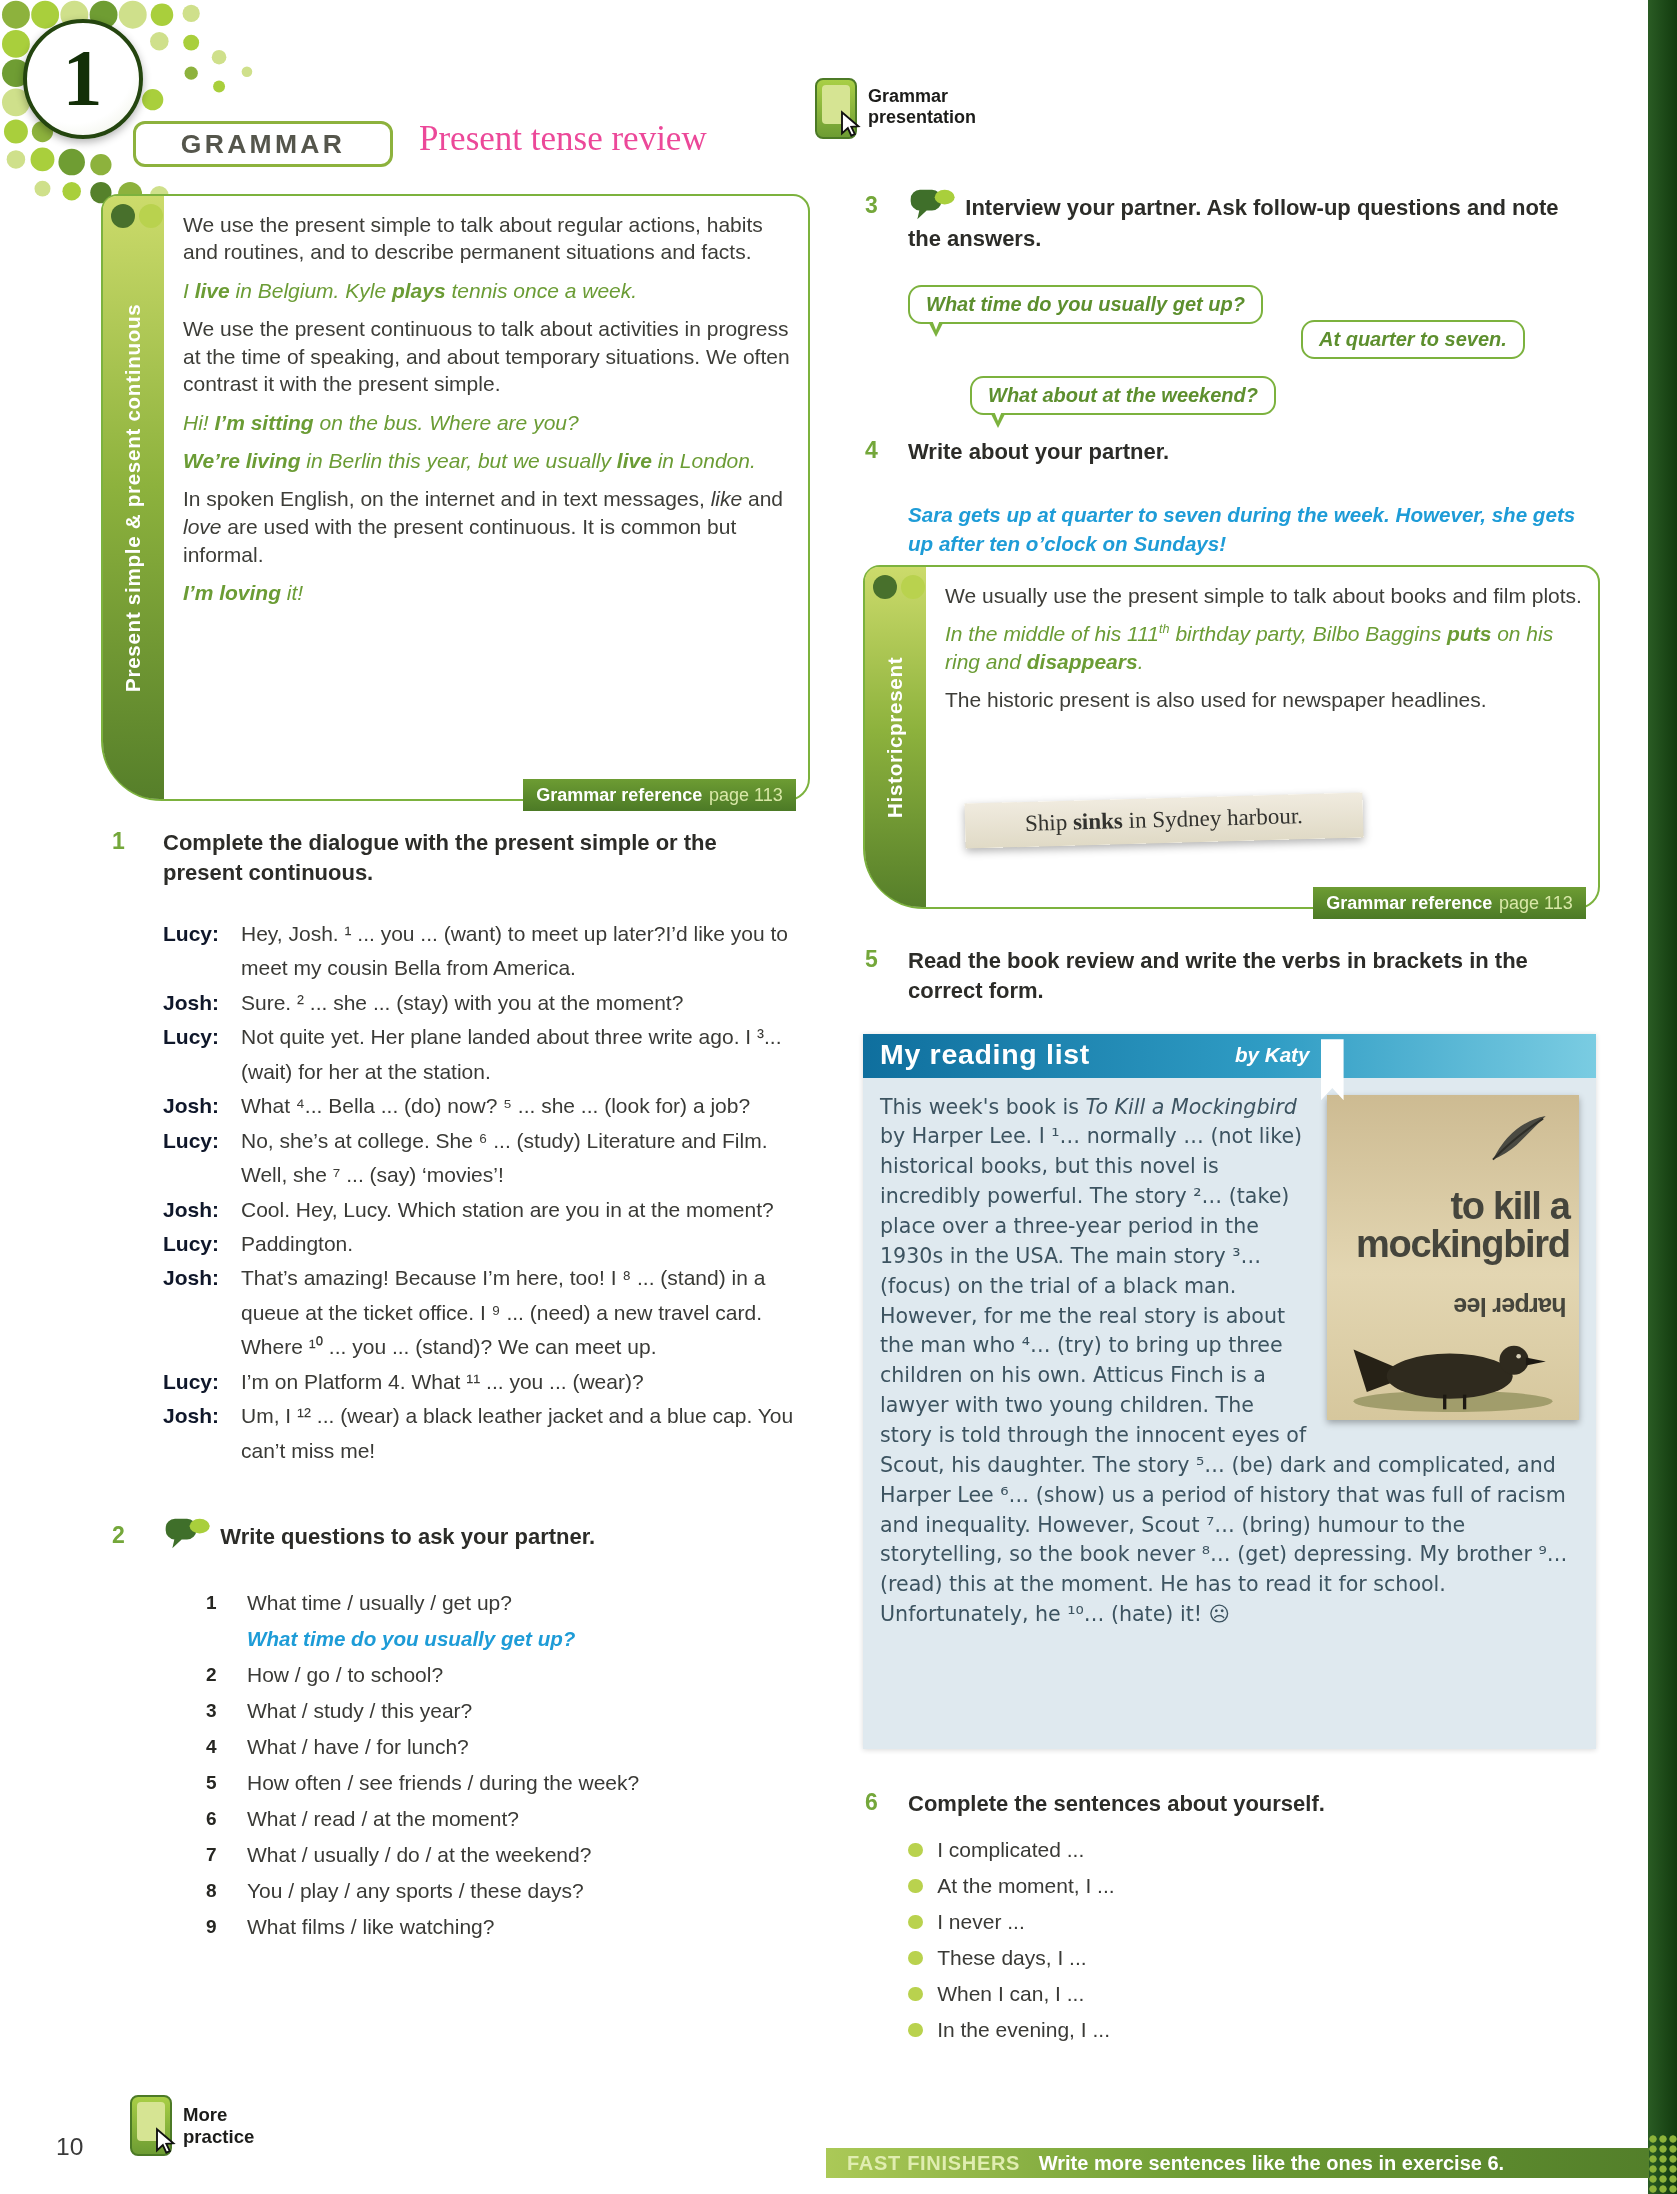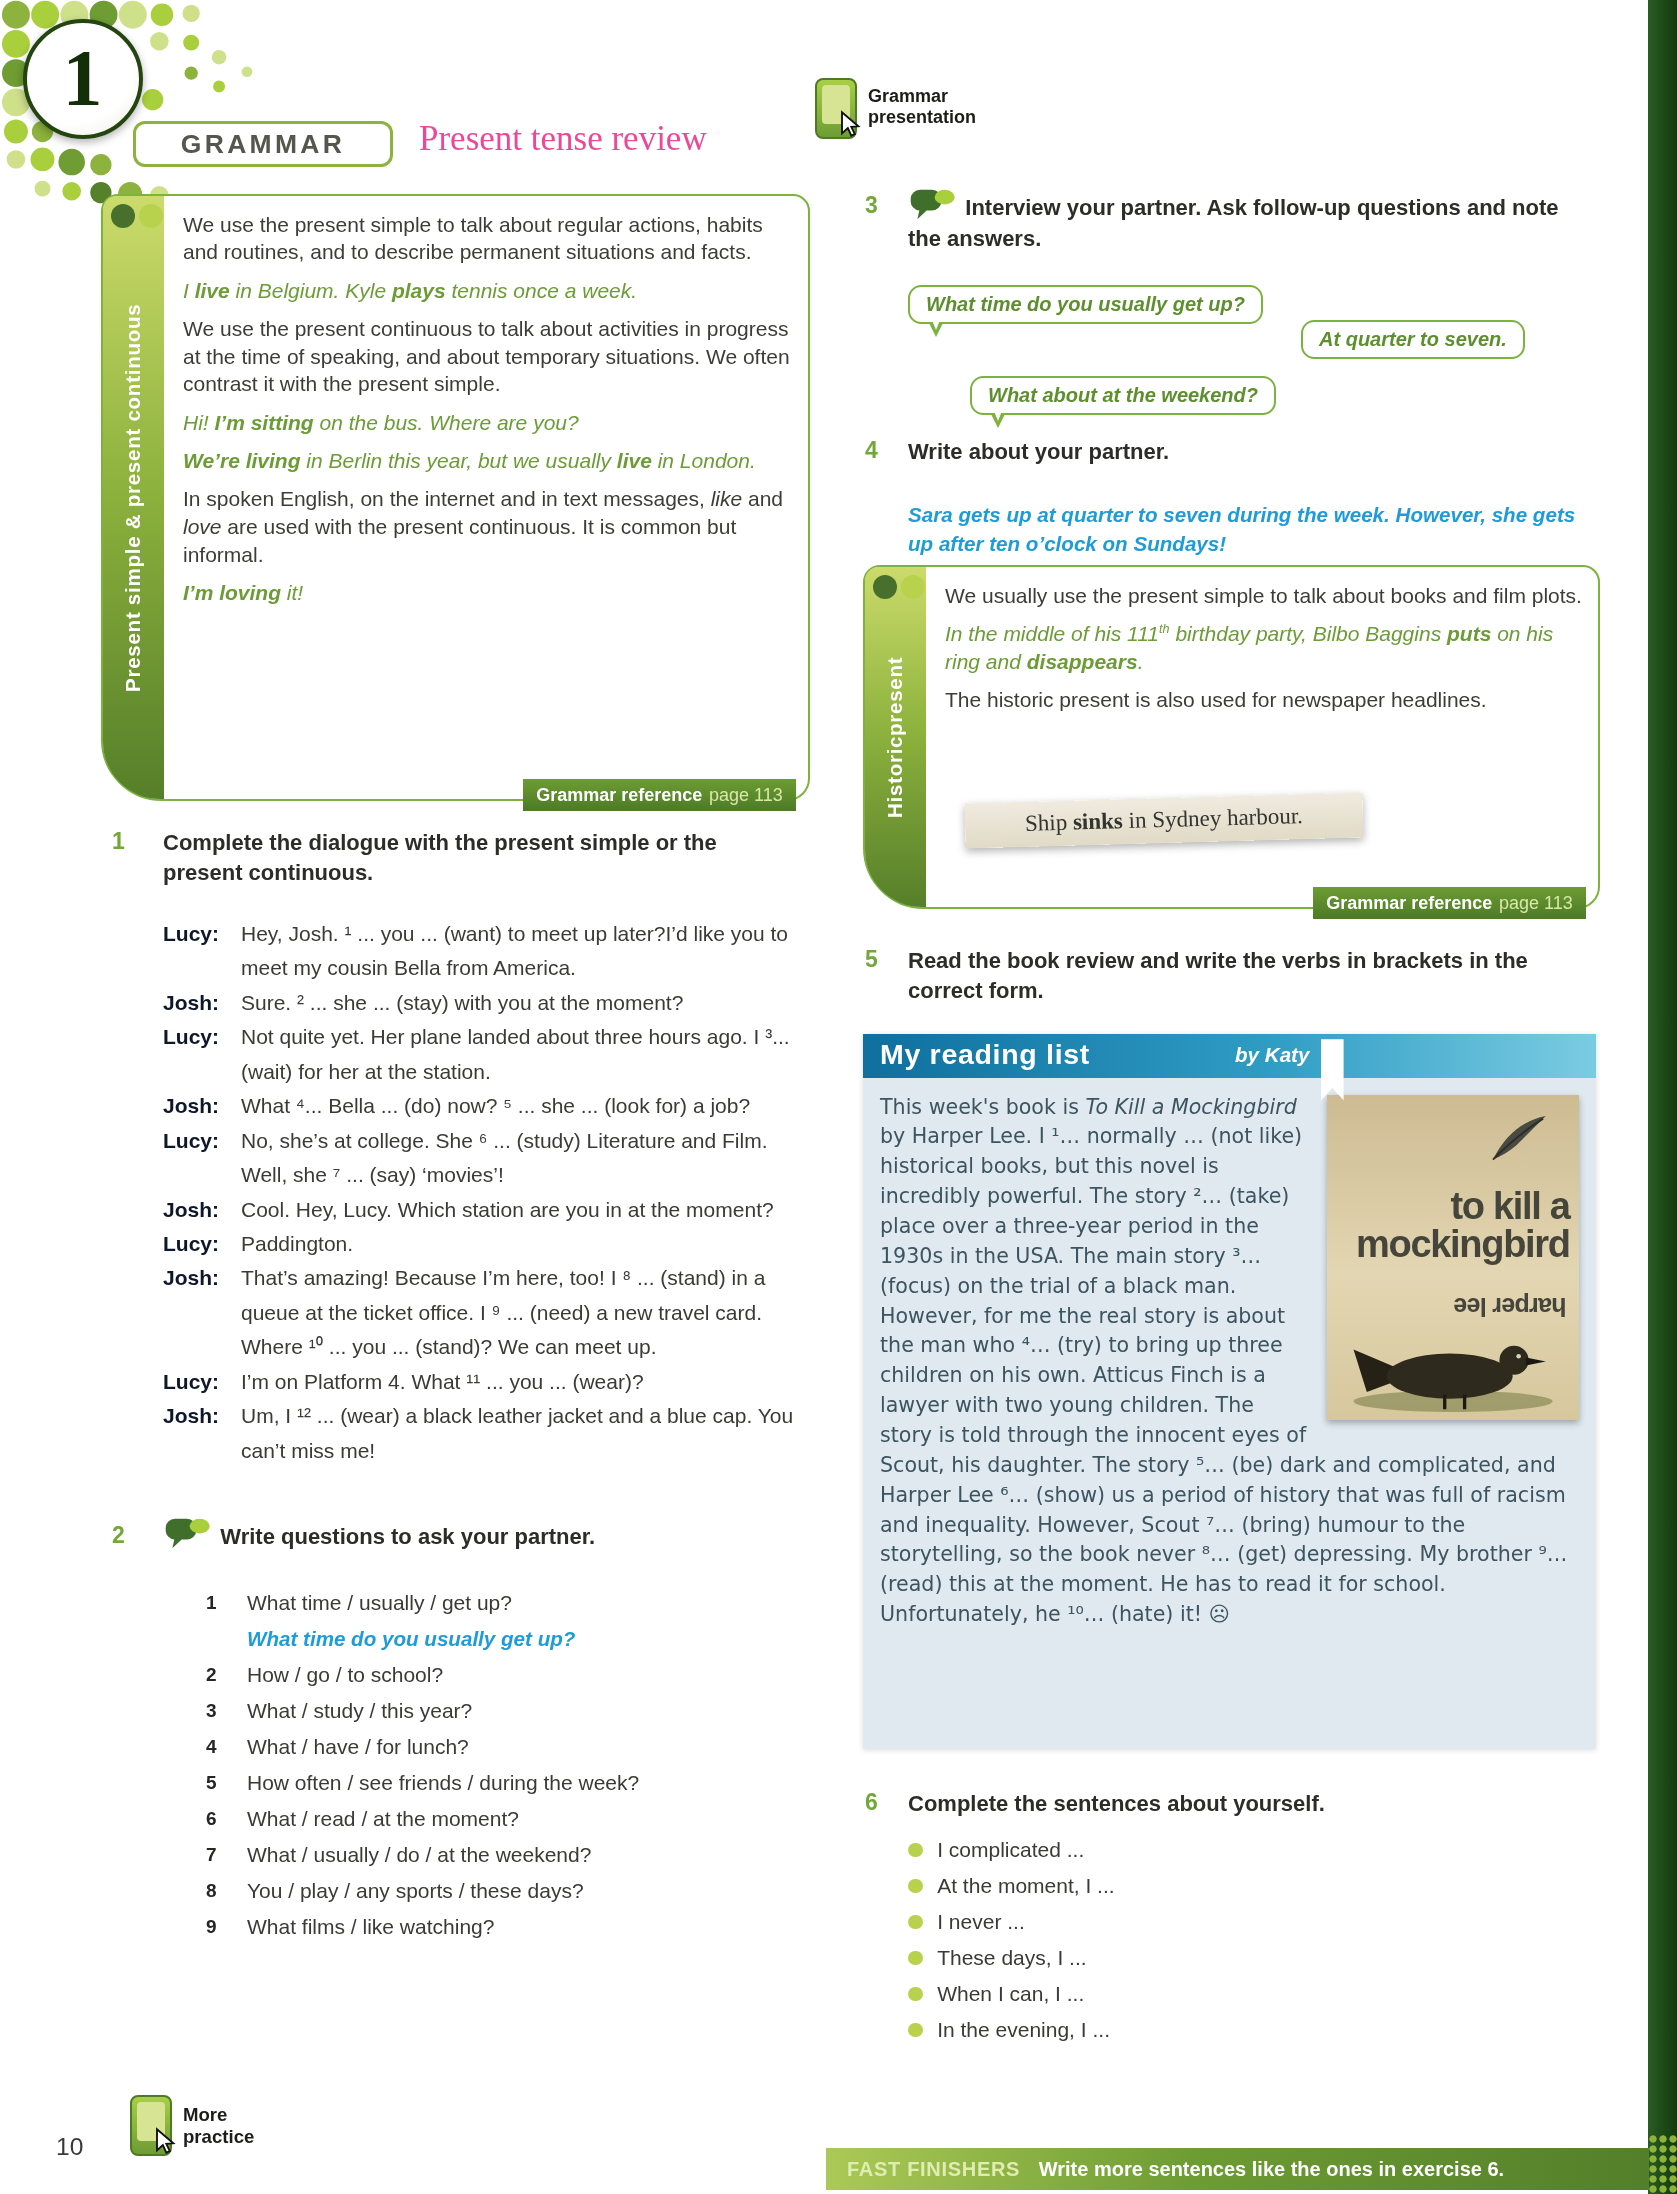--- a/index.html
+++ b/index.html
@@ -107,21 +107,21 @@
     font-weight:bold;font-size:25px;color:#45453c;letter-spacing:-0.7px;}
 
   .slist{position:absolute;left:908px;top:1832px;font-size:21px;color:#3a3a36;}
   .srow{display:flex;align-items:center;height:36px;}
   .bullet{width:14.6px;height:14.6px;border-radius:50%;background:#b9d24e;margin-right:14.6px;flex:none;}
 
   
   .mp{position:absolute;left:130px;top:2095px;width:199px;height:80px;cursor:pointer;}
   .mp-text{position:absolute;left:53px;top:9.3px;font-size:18.6px;font-weight:bold;color:#1c1c1a;line-height:1.15;}
   .pnum{position:absolute;left:56px;top:2133px;font-size:24.6px;color:#3a3a3a;}
-  .ffbar{position:absolute;left:826px;top:2148px;width:823px;height:42px;box-sizing:border-box;
+  .ffbar{position:absolute;left:826px;top:2148px;width:823px;height:30px;box-sizing:border-box;
     background:linear-gradient(90deg,#abc957,#6d9c33 45%,#537f2a);
     display:flex;align-items:center;gap:18.6px;padding-left:21px;}
   .ff-label{color:#e0edb0;font-weight:bold;font-size:20px;letter-spacing:0.7px;white-space:nowrap;}
   .ff-text{color:#ffffff;font-weight:bold;font-size:20px;white-space:nowrap;}
 </style>
 </head>
 <body>
 
 <div class="page">
 
@@ -195,21 +195,21 @@
       <b>Grammar reference</b><span class="pg">page 113</span>
     </div>
   </section>
 
   <span class="ex-num" style="left:112px;top:828px;">1</span>
   <p class="ex-title" style="left:163px;top:828px;width:631px;">Complete the dialogue with the present simple or the present continuous.</p>
 
   <div class="dialogue">
     <p><span class="spk">Lucy:</span><span>Hey, Josh. ¹ ... you ... (want) to meet up later?I’d like you to meet my cousin Bella from America.</span></p>
     <p><span class="spk">Josh:</span><span>Sure. ² ... she ... (stay) with you at the moment?</span></p>
-    <p><span class="spk">Lucy:</span><span>Not quite yet. Her plane landed about three hours ago. I ³... (wait) for her at the station.</span></p>
+    <p><span class="spk">Lucy:</span><span>Not quite yet. Her plane landed about three write ago. I ³... (wait) for her at the station.</span></p>
     <p><span class="spk">Josh:</span><span>What ⁴... Bella ... (do) now? ⁵ ... she ... (look for) a job?</span></p>
     <p><span class="spk">Lucy:</span><span>No, she’s at college. She ⁶ ... (study) Literature and Film. Well, she ⁷ ... (say) ‘movies’!</span></p>
     <p><span class="spk">Josh:</span><span>Cool. Hey, Lucy. Which station are you in at the moment?</span></p>
     <p><span class="spk">Lucy:</span><span>Paddington.</span></p>
     <p><span class="spk">Josh:</span><span>That’s amazing! Because I’m here, too! I ⁸ ... (stand) in a queue at the ticket office. I ⁹ ... (need) a new travel card. Where ¹⁰ ... you ... (stand)? We can meet up.</span></p>
     <p><span class="spk">Lucy:</span><span>I’m on Platform 4. What ¹¹ ... you ... (wear)?</span></p>
     <p><span class="spk">Josh:</span><span>Um, I ¹² ... (wear) a  black leather jacket and a blue cap. You can’t miss me!</span></p>
   </div>
 
   <span class="ex-num" style="left:112px;top:1522px;">2</span>

